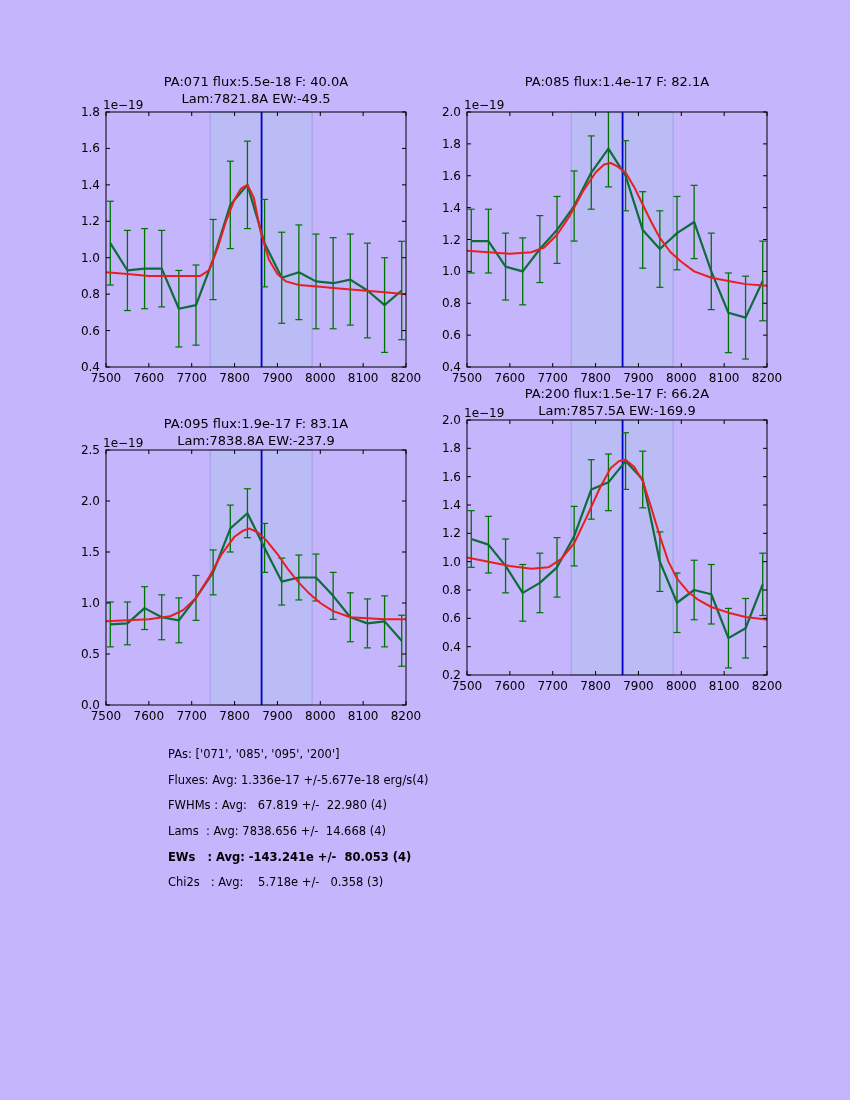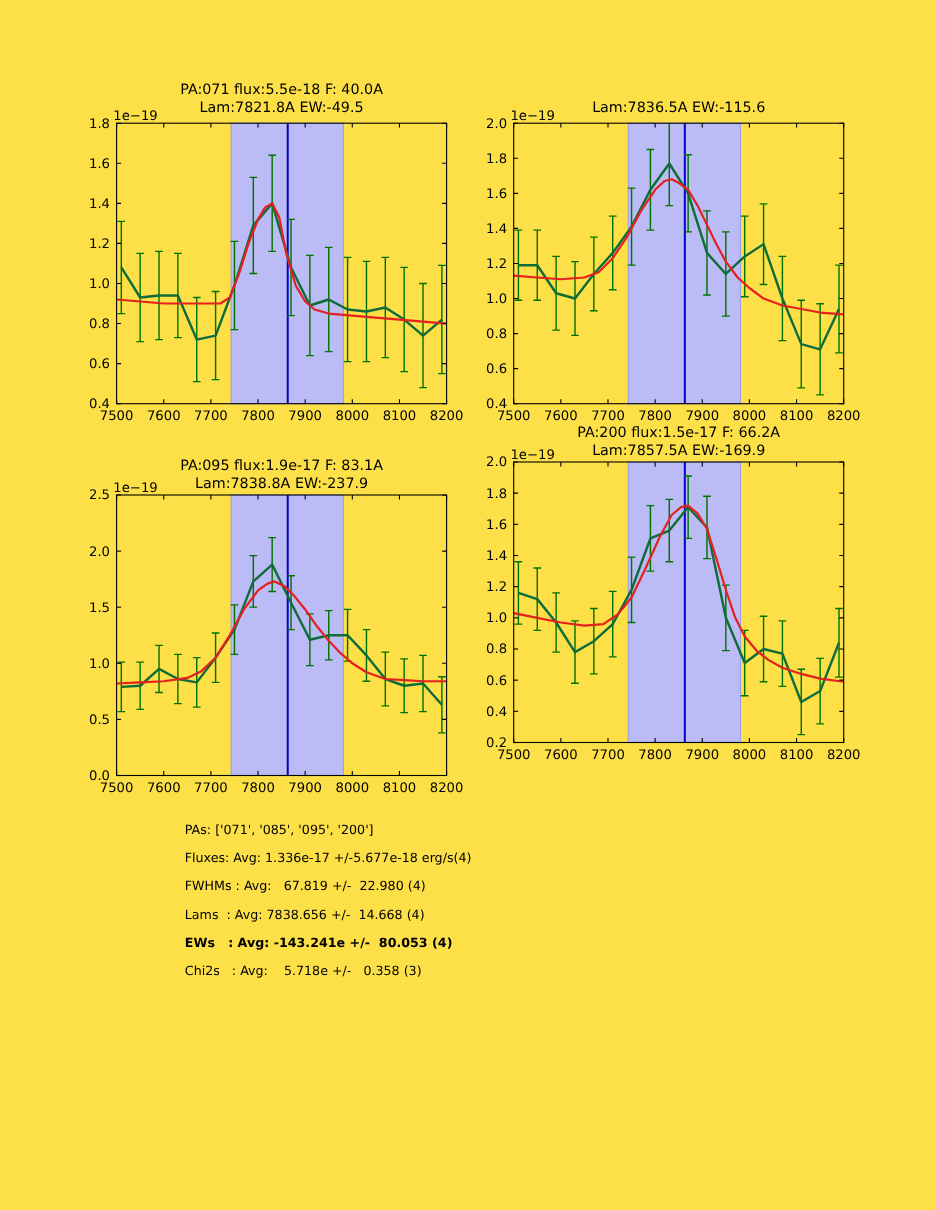--- a/index.html
+++ b/index.html
@@ -1,16 +1,16 @@
 <!DOCTYPE html>
 <html><head>
 <meta charset="utf-8">
 <style>
   html,body{margin:0;padding:0;background:#fff;}
-  .page{position:relative;width:850px;height:1100px;background:#fde047;overflow:hidden;
+  .page{position:relative;width:850px;height:1100px;background:#c4b5fd;overflow:hidden;
         font-family:"DejaVu Sans","Liberation Sans",sans-serif;color:#000;}
   .subplot{position:absolute;width:382px;height:314px;}
   .p0{left:50px;top:74px;}
   .p1{left:411px;top:74px;}
   .p2{left:50px;top:386px;margin-top:30px;}
   .p3{left:411px;top:386px;}
   .t1,.t2{position:absolute;left:56px;width:300px;text-align:center;font-size:13px;line-height:16px;}
   .t1{top:0;}
   .t2{top:17px;}
   .offset{position:absolute;left:53px;font-size:12px;}
@@ -150,21 +150,21 @@
         <line x1="56" y1="56.42857142857146" x2="60" y2="56.42857142857146" stroke="#000000" stroke-width="1"></line>
         <line x1="352" y1="56.42857142857146" x2="356" y2="56.42857142857146" stroke="#000000" stroke-width="1"></line>
         <text x="50" y="60.42857142857146" text-anchor="end">1.6</text>
         <line x1="56" y1="20.00000000000004" x2="60" y2="20.00000000000004" stroke="#000000" stroke-width="1"></line>
         <line x1="352" y1="20.00000000000004" x2="356" y2="20.00000000000004" stroke="#000000" stroke-width="1"></line>
         <text x="50" y="24.00000000000004" text-anchor="end">1.8</text>
       </svg>
   </div>
 
   <div class="subplot p1 r0">
-    <div class="t2">Lam:7836.5A EW:-115.6</div>
+    <div class="t1">PA:085 flux:1.4e-17 F: 82.1A</div>
     <div class="offset">1e−19</div>
     <svg class="axes" id="svg1" width="382" height="300">
         <defs>
           <clipPath id="clip1">
             <rect x="56" y="20" width="300" height="255"></rect>
           </clipPath>
         </defs>
         <rect x="160.14285714285714" y="20" width="101.99999999999997" height="255" fill="#bbbbf5" stroke="#9d9dea" stroke-width="1"></rect>
         <line x1="211.57142857142858" y1="20" x2="211.57142857142858" y2="275" stroke="#0000cd" stroke-width="1.8"></line>
         <g clip-path="url(#clip1)">

